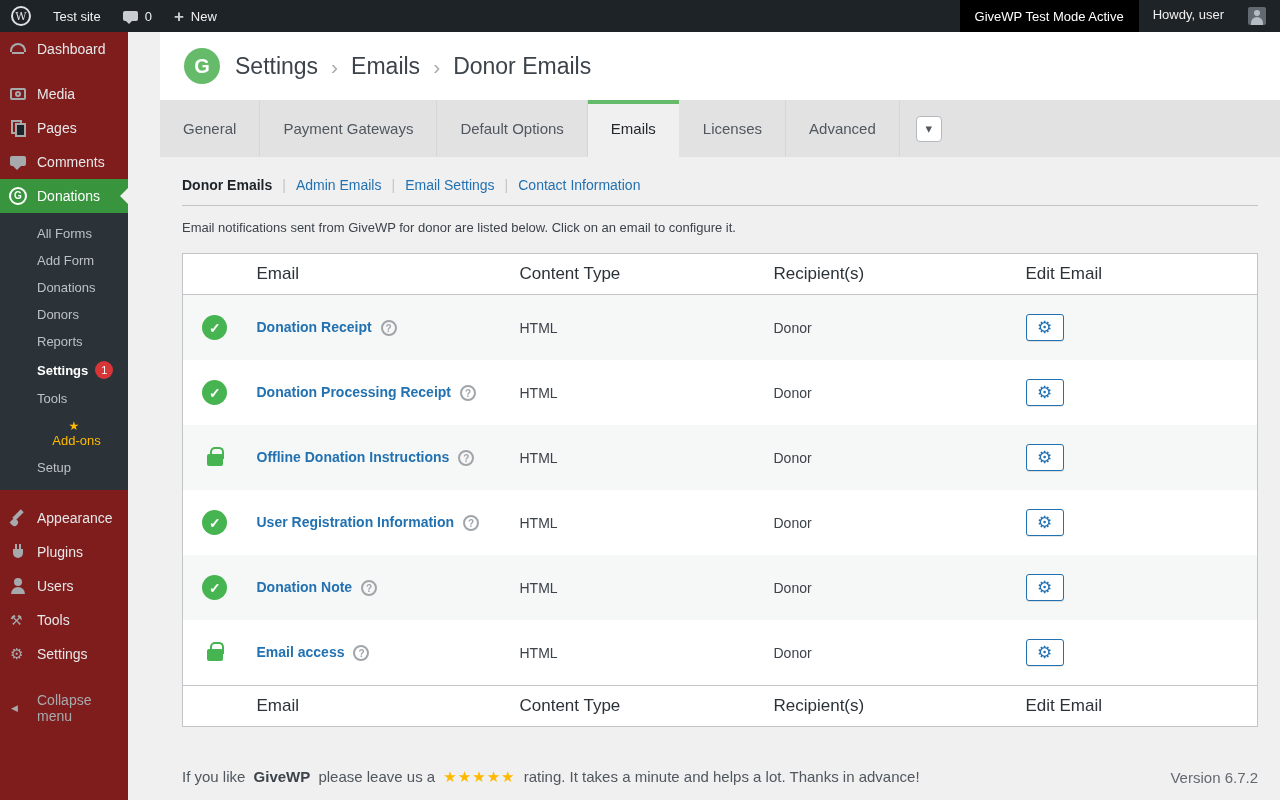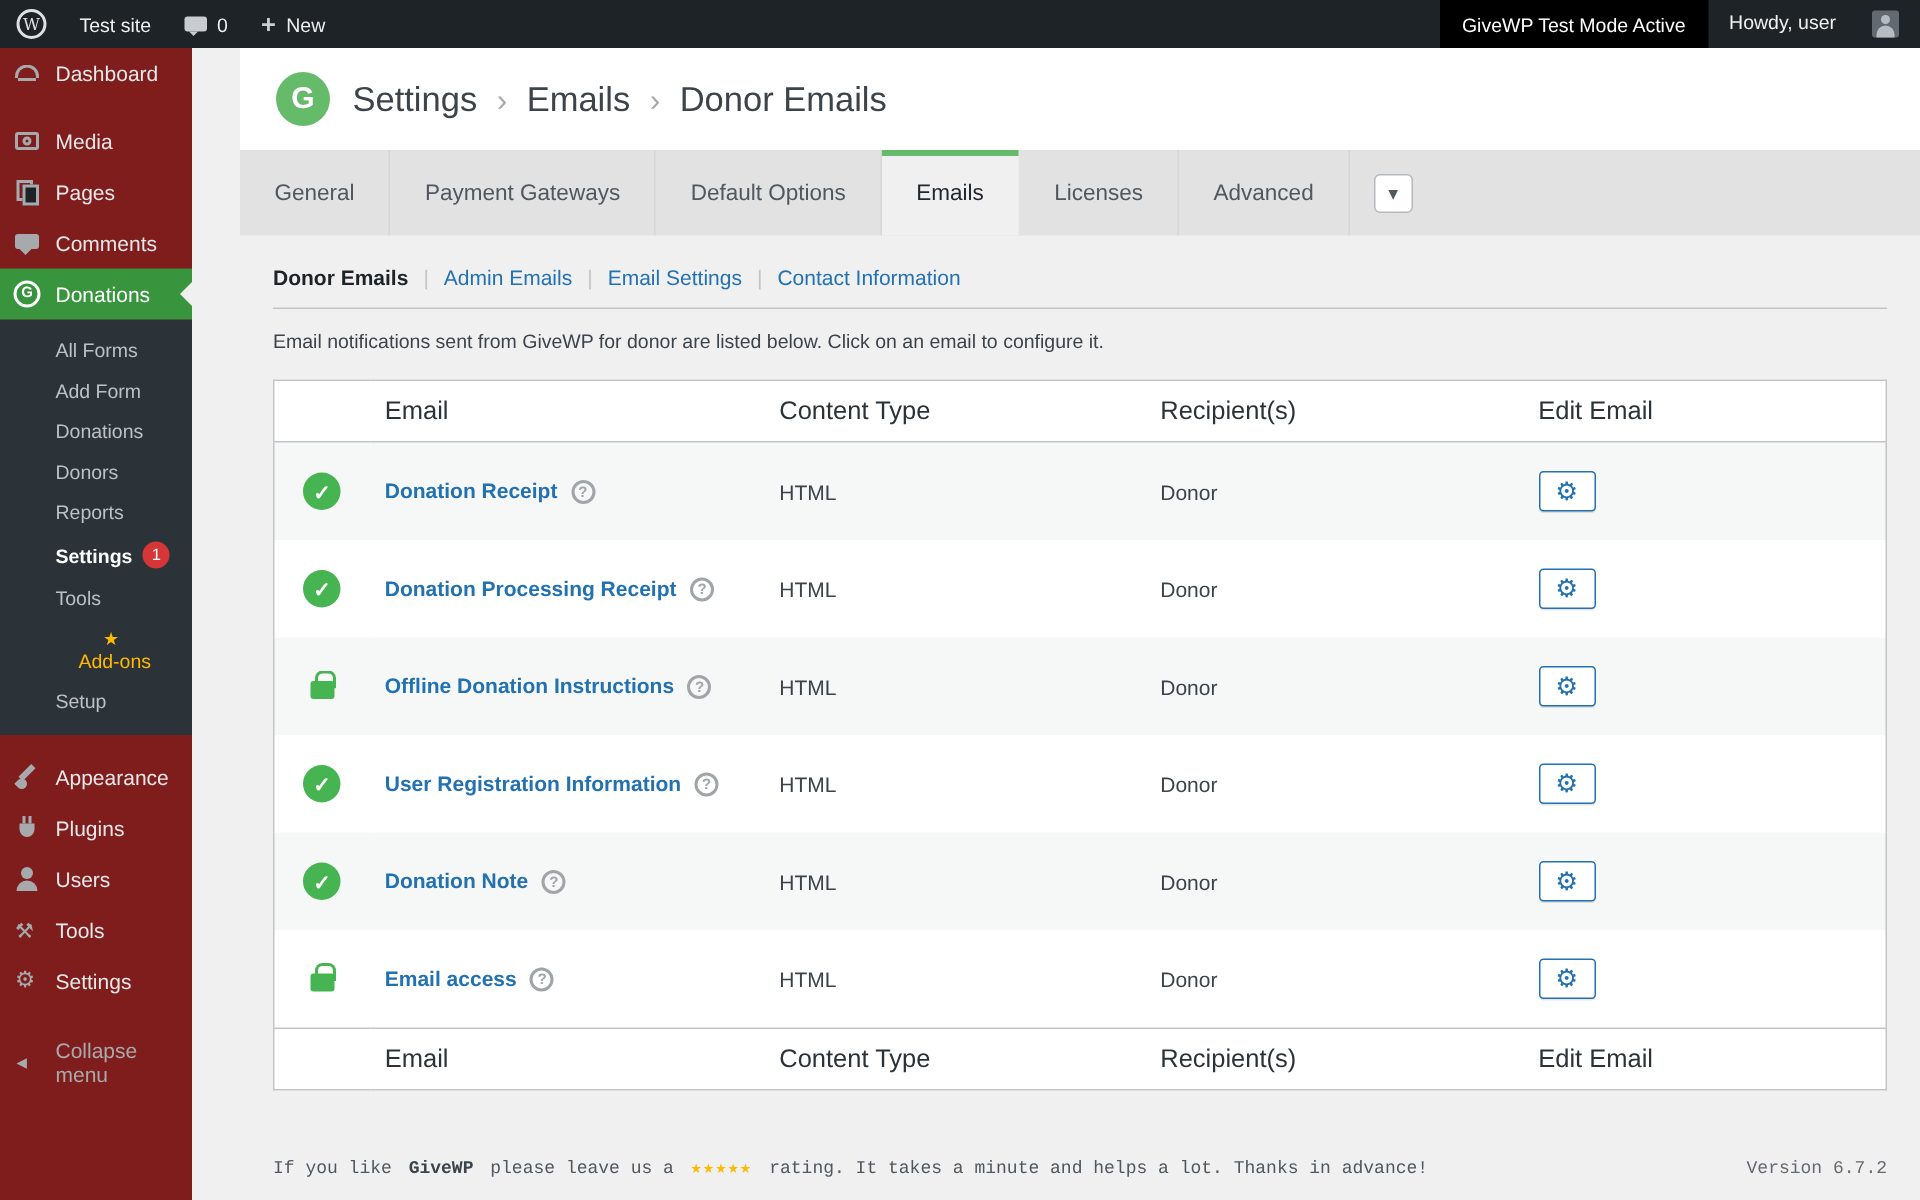--- a/index.html
+++ b/index.html
@@ -104,21 +104,21 @@
   .lock-icon{position:relative;width:16px;height:12px;background:#46b450;border-radius:2px;display:inline-block;margin-top:7px;}
   .lock-icon::before{content:'';position:absolute;top:-7px;left:3px;width:10px;height:10px;border:2.5px solid #46b450;border-bottom:none;border-radius:5px 5px 0 0;}
 
   .email-link{color:#2271b1;font-weight:bold;cursor:pointer;}
   .help{display:inline-flex;width:16px;height:16px;border:2px solid #a0a5aa;border-radius:50%;align-items:center;justify-content:center;margin-left:9px;vertical-align:middle;cursor:pointer;}
   .help::before{content:'?';color:#a0a5aa;font-size:10px;font-weight:bold;}
 
   .gear-btn{display:inline-flex;align-items:center;justify-content:center;width:38px;height:27px;background:#fff;border:1px solid #2271b1;border-radius:3px;cursor:pointer;box-shadow:0 1px 0 rgba(0,0,0,0.1);padding:0;}
   .gear-icon::before{content:'⚙';color:#2271b1;font-size:17px;line-height:1;}
 
-  .page-footer{margin-top:auto;display:flex;justify-content:space-between;align-items:center;padding:0 22px 14px;font-size:12px;color:#50575e;font-family:Liberation Mono, monospace;}
+  .page-footer{margin-top:auto;display:flex;justify-content:space-between;align-items:center;padding:0 22px 14px;font-size:15px;color:#50575e;}
   .footer-left span{margin-right:4px;}
   .brand{font-weight:bold;color:#3c434a;}
   .stars{color:#ffb900;letter-spacing:1px;}
   .version{color:#646970;}
 </style>
 </head>
 <body>
 
 <div id="admin-bar">
   <div class="ab-item">

